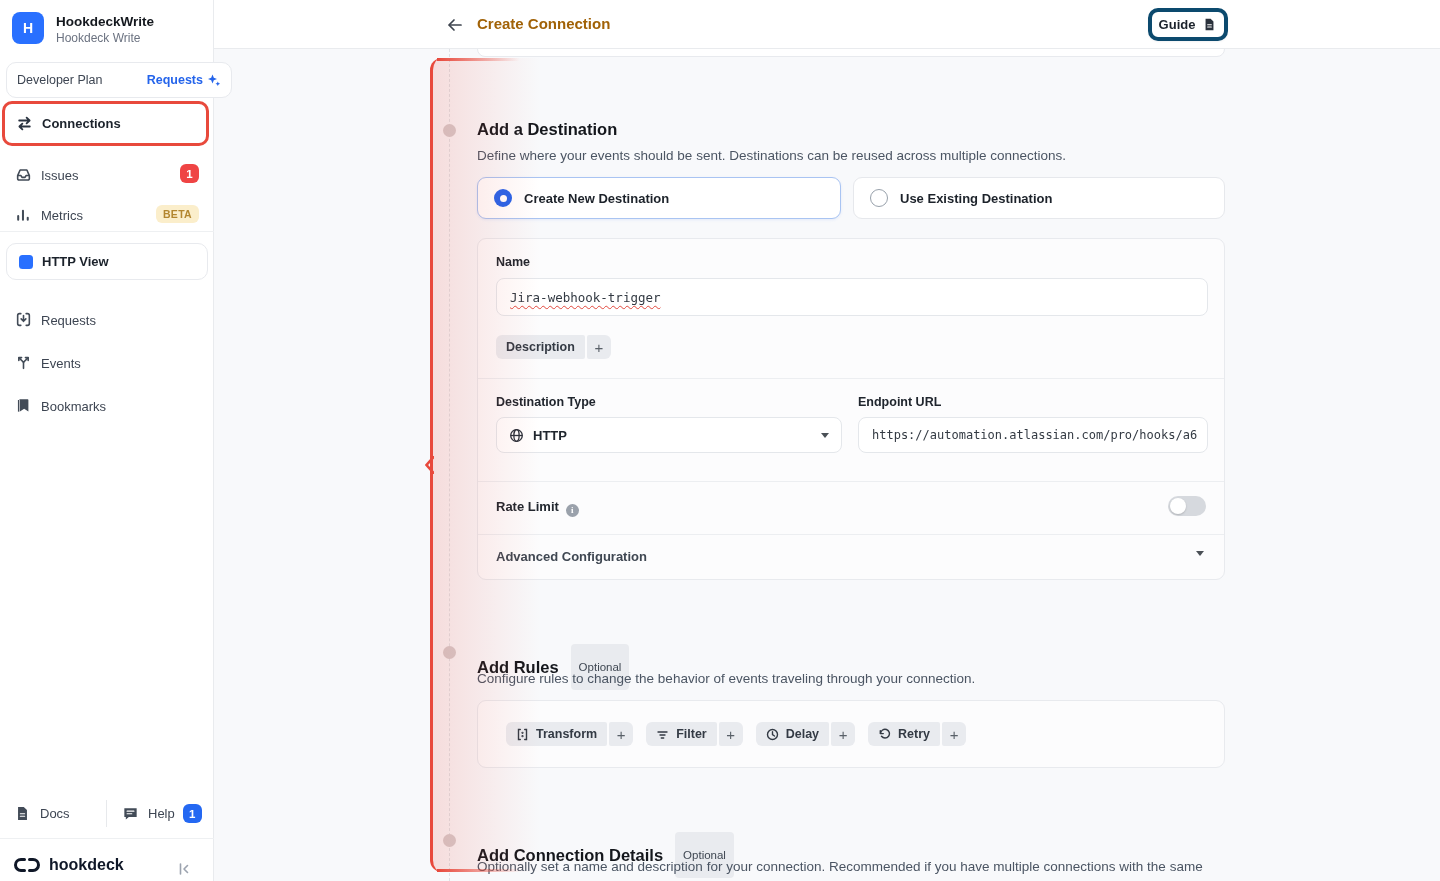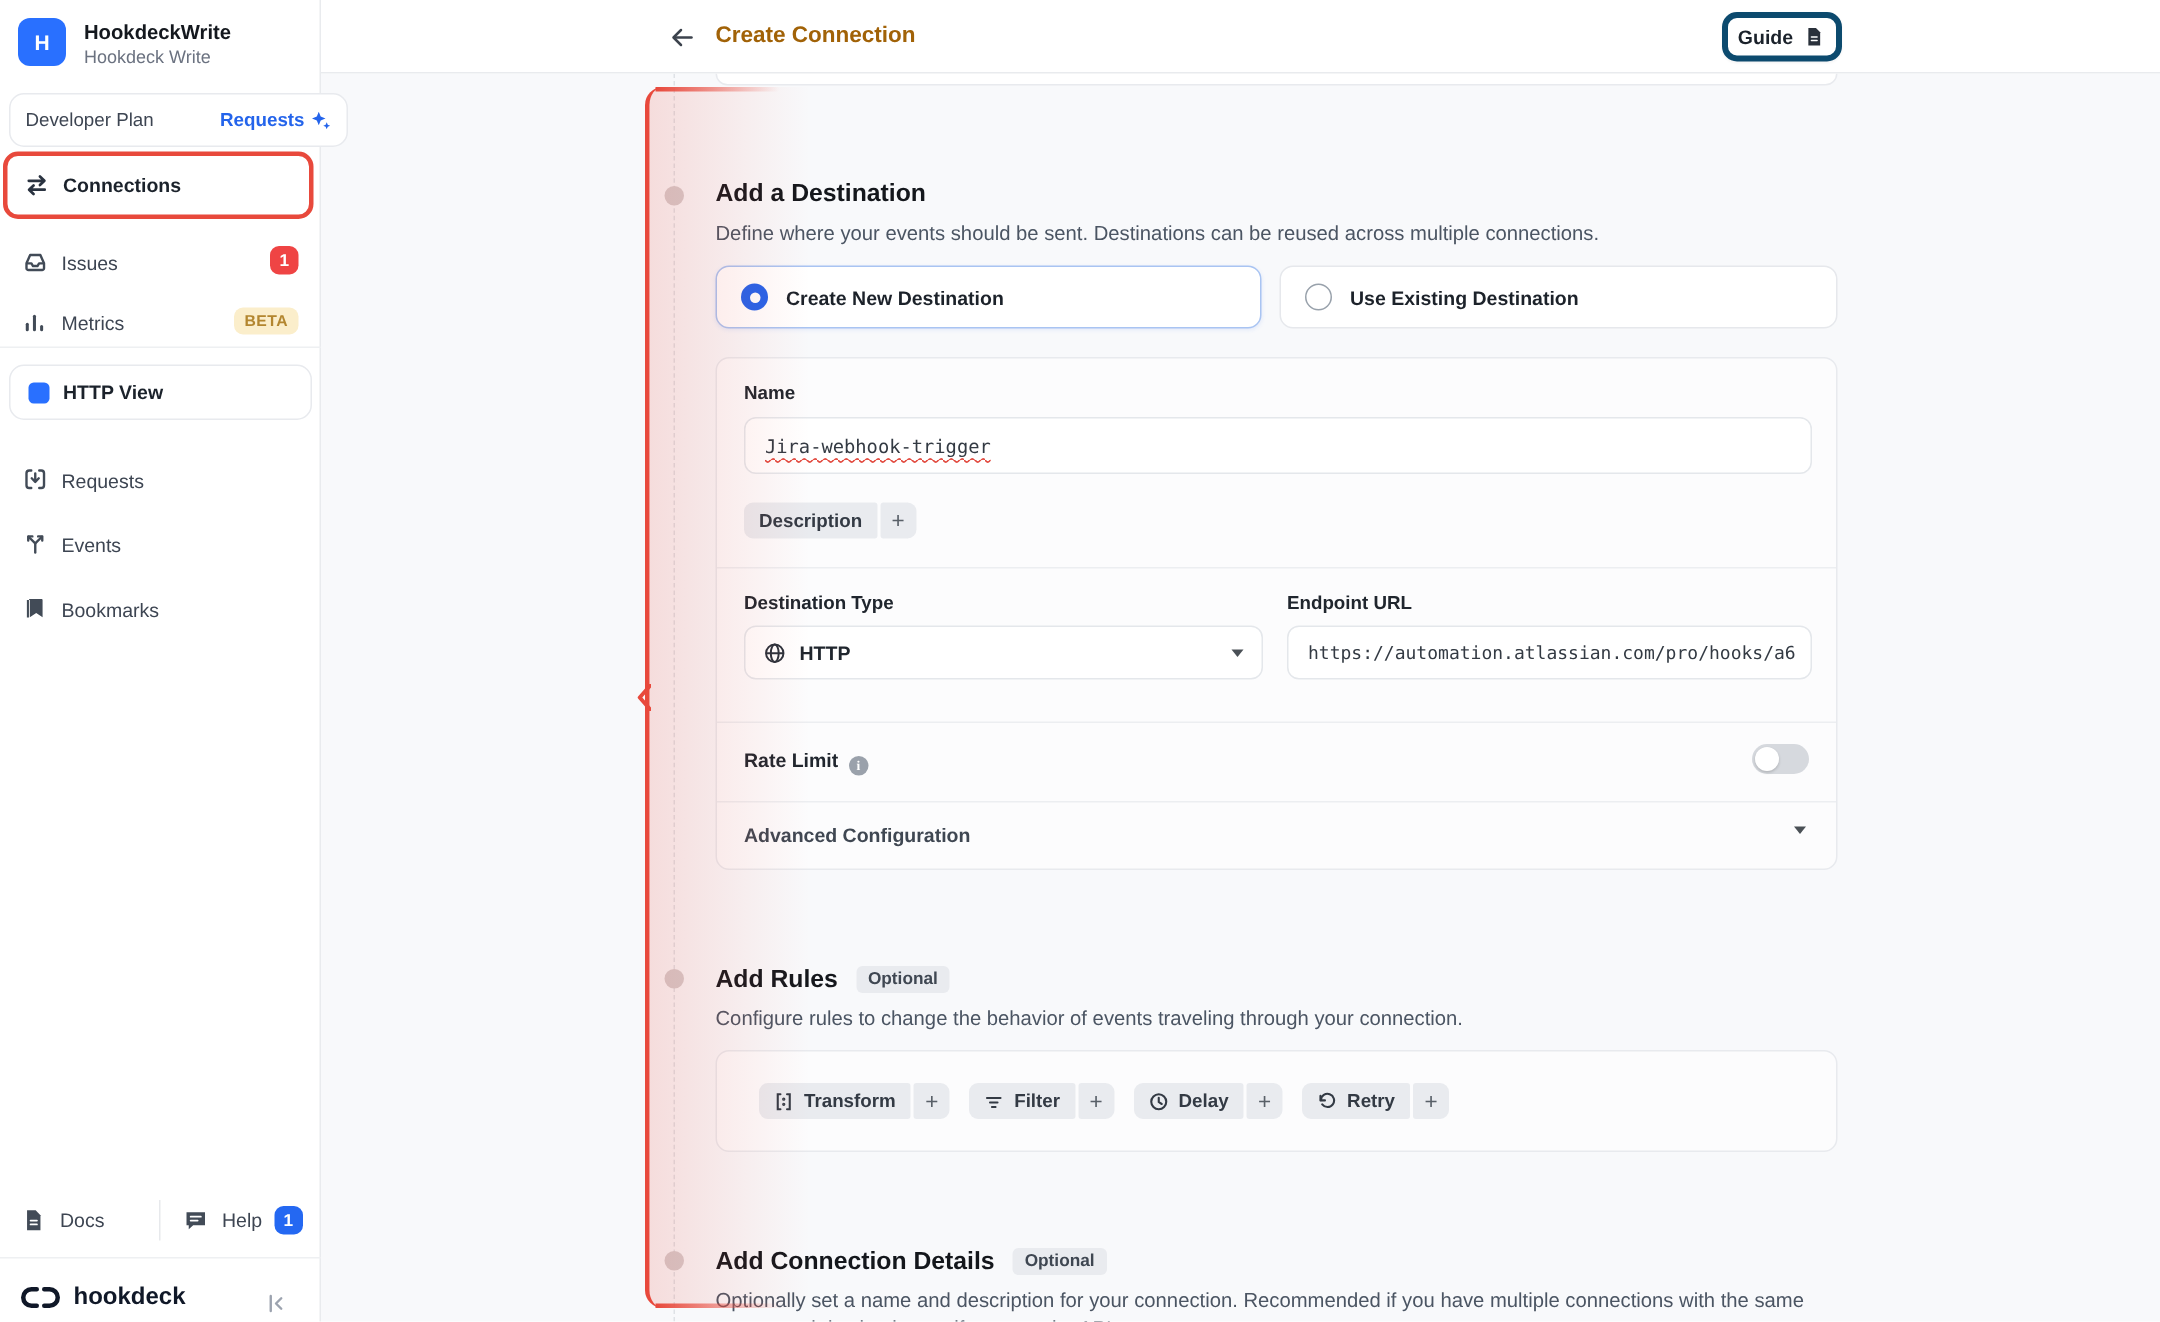--- a/index.html
+++ b/index.html
@@ -70,21 +70,21 @@
     background:linear-gradient(90deg, rgba(232,73,60,.16), rgba(232,73,60,0) 100%);
     pointer-events:none; z-index:10; }
   .red-annot::before, .red-annot::after { content:""; position:absolute; left:4px; right:0;
     height:3px; background:linear-gradient(90deg,#e8493c, rgba(232,73,60,0) 80%); }
   .red-annot::before { top:0; } .red-annot::after { bottom:0; }
   .red-notch { position:absolute; left:-8px; top:calc(50% - 9px); }
 
   .sec-h { position:absolute; left:263px; font-size:16.5px; font-weight:bold; color:#14171c; }
   .sec-sub { position:absolute; left:263px; font-size:13.5px; color:#4b5563; width:748px; line-height:19px; }
   .opt-badge { display:inline-block; background:#e9ebef; color:#3f4752; font-size:11.5px;
-    font-weight:bold; border-radius:4px; padding:3px 8px; vertical-align:2px; margin-left:12px; }
+    font-weight:normal; border-radius:4px; padding:17px 8px; vertical-align:2px; margin-left:12px; }
 
   .radio-row { position:absolute; left:263px; top:128px; width:748px; display:flex; gap:12px; }
   .radio-card { height:42px; background:#fff; border:1px solid #e6e8ec; border-radius:9px;
     display:flex; align-items:center; padding:0 16px; gap:12px; font-size:13px;
     font-weight:bold; color:#1c222a; cursor:pointer; }
   .radio-card.sel { border-color:#a9c4f2; box-shadow:0 1px 3px rgba(37,99,235,.10); }
   .rdo { width:18px; height:18px; border-radius:50%; flex:none; }
   .rdo.on { background:#2563eb; position:relative; }
   .rdo.on::after { content:""; position:absolute; left:5.5px; top:5.5px; width:7px; height:7px;
     border-radius:50%; background:#fff; }

